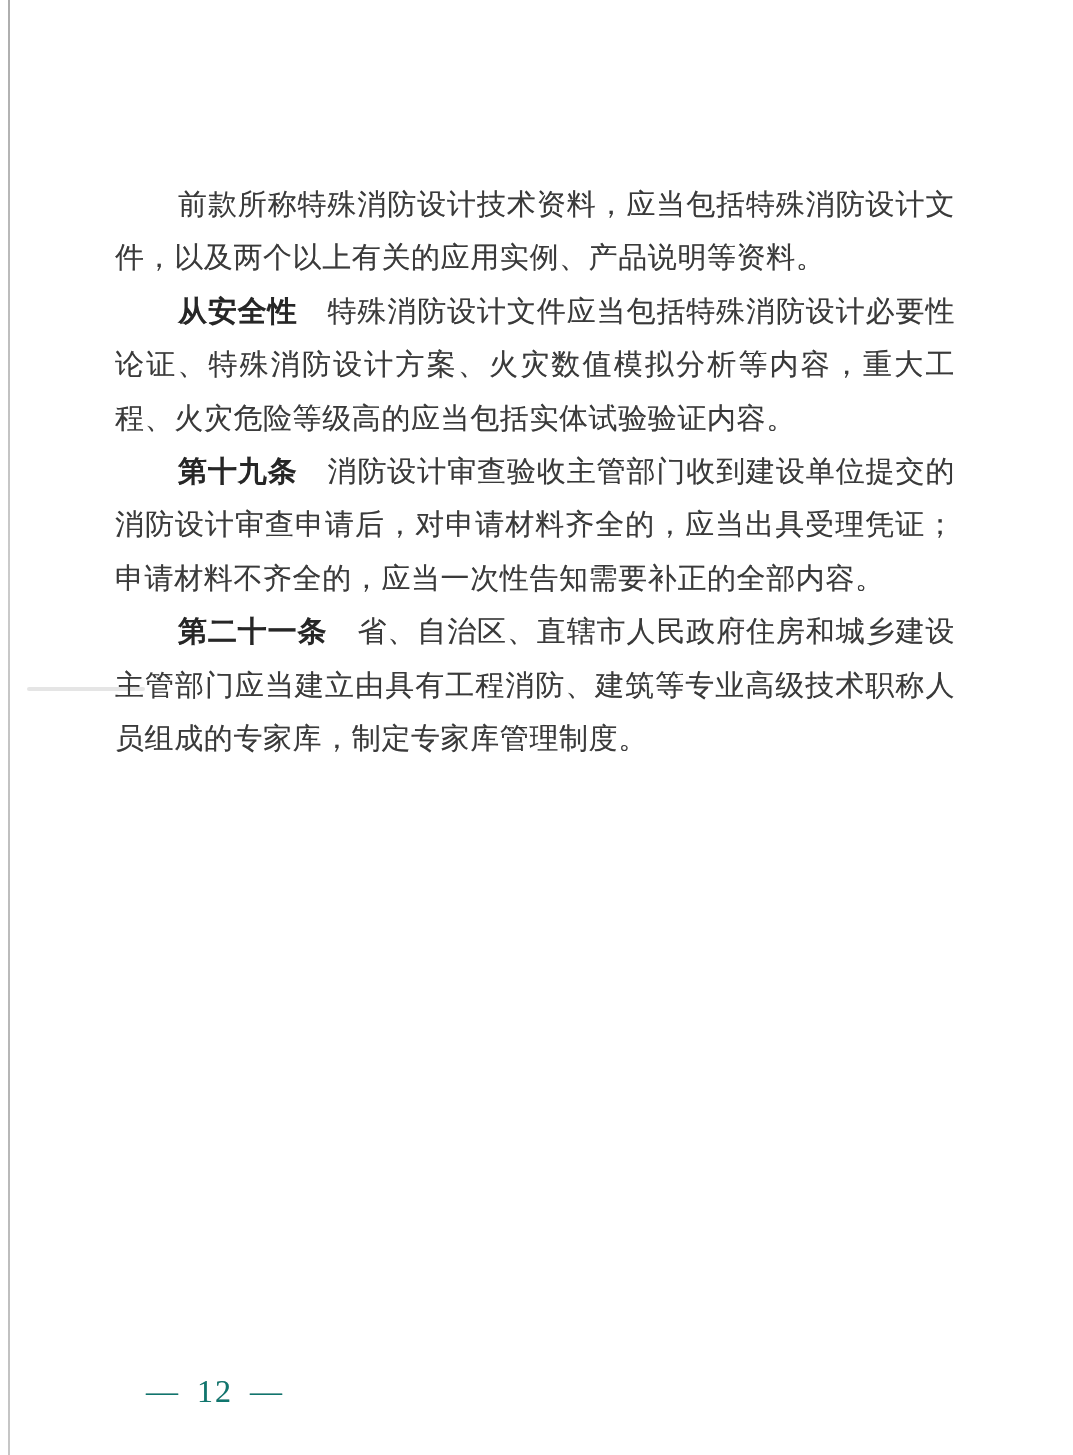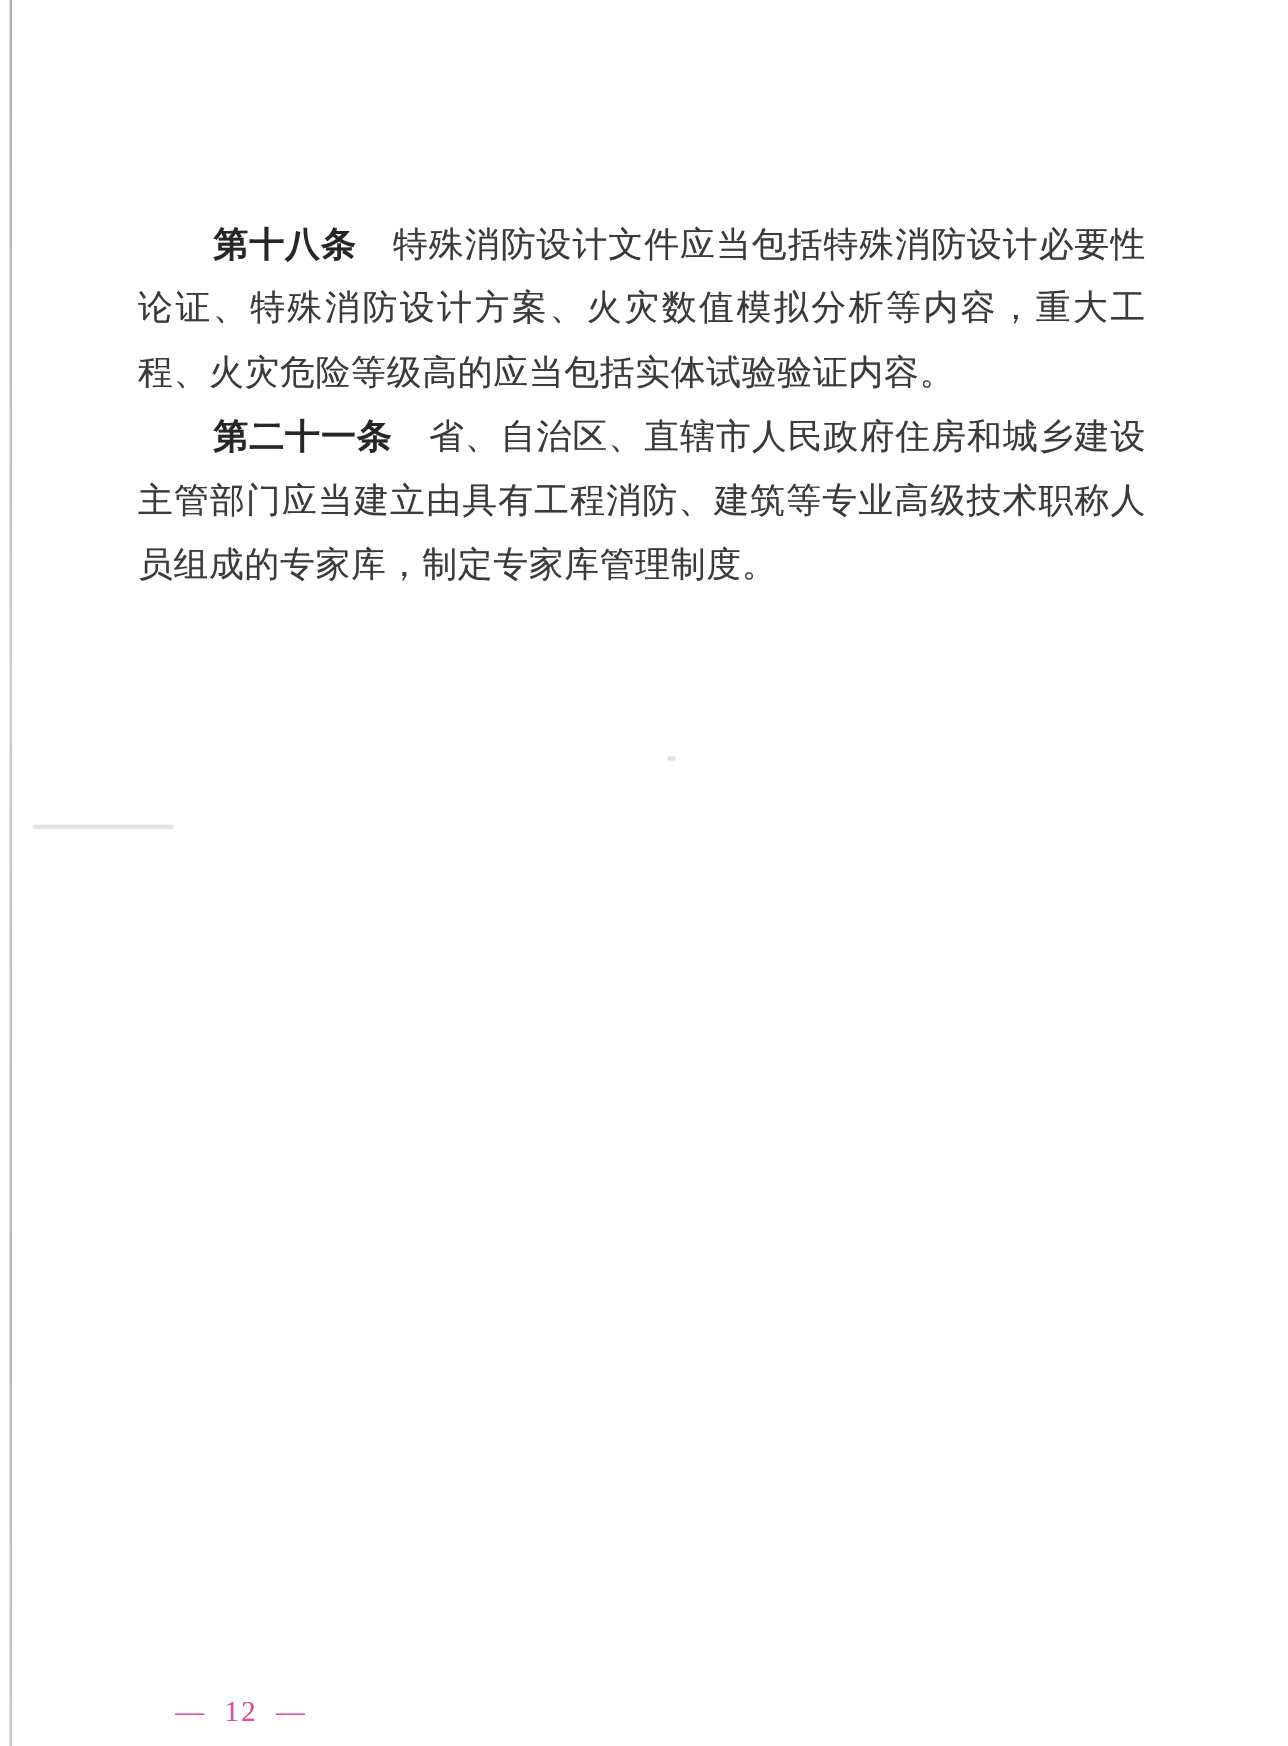--- a/index.html
+++ b/index.html
@@ -69,34 +69,36 @@
     font-weight: 700;
     color: #262626;
   }
   .article-term:not(:empty) {
     margin-right: 30px;
   }
   
   .page-footer {
     position: absolute;
     left: 146px;
-    top: 1412px;
-    font-size: 24px;
+    top: 1376px;
+    font-size: 32px;
     line-height: 30px;
-    color: #ec4899;
+    color: #0f766e;
     letter-spacing: 2px;
     word-spacing: 7px;
     text-shadow: 0 0 0.5px rgba(70, 70, 70, 0.4);
   }
 </style>
 </head>
 <body>
 
 <div class="scan-vline"></div>
 <div class="scan-smudge"></div>
 <div class="scan-speck"></div>
 
 <div class="doc-body">
-  <p class="doc-para"><strong class="article-term">第十八条</strong><span>特殊消防设计文件应当包括特殊消防设计必要性论证、特殊消防设计方案、火灾数值模拟分析等内容，重大工程、火灾危险等级高的应当包括实体试验验证内容。</span></p>
+  <p class="doc-para"><strong class="article-term"></strong><span>前款所称特殊消防设计技术资料，应当包括特殊消防设计文件，以及两个以上有关的应用实例、产品说明等资料。</span></p>
+  <p class="doc-para"><strong class="article-term">从安全性</strong><span>特殊消防设计文件应当包括特殊消防设计必要性论证、特殊消防设计方案、火灾数值模拟分析等内容，重大工程、火灾危险等级高的应当包括实体试验验证内容。</span></p>
+  <p class="doc-para"><strong class="article-term">第十九条</strong><span>消防设计审查验收主管部门收到建设单位提交的消防设计审查申请后，对申请材料齐全的，应当出具受理凭证；申请材料不齐全的，应当一次性告知需要补正的全部内容。</span></p>
   <p class="doc-para"><strong class="article-term">第二十一条</strong><span>省、自治区、直辖市人民政府住房和城乡建设主管部门应当建立由具有工程消防、建筑等专业高级技术职称人员组成的专家库，制定专家库管理制度。</span></p>
 </div>
 
 <div class="page-footer">— 12 —</div>
 
 </body></html>

